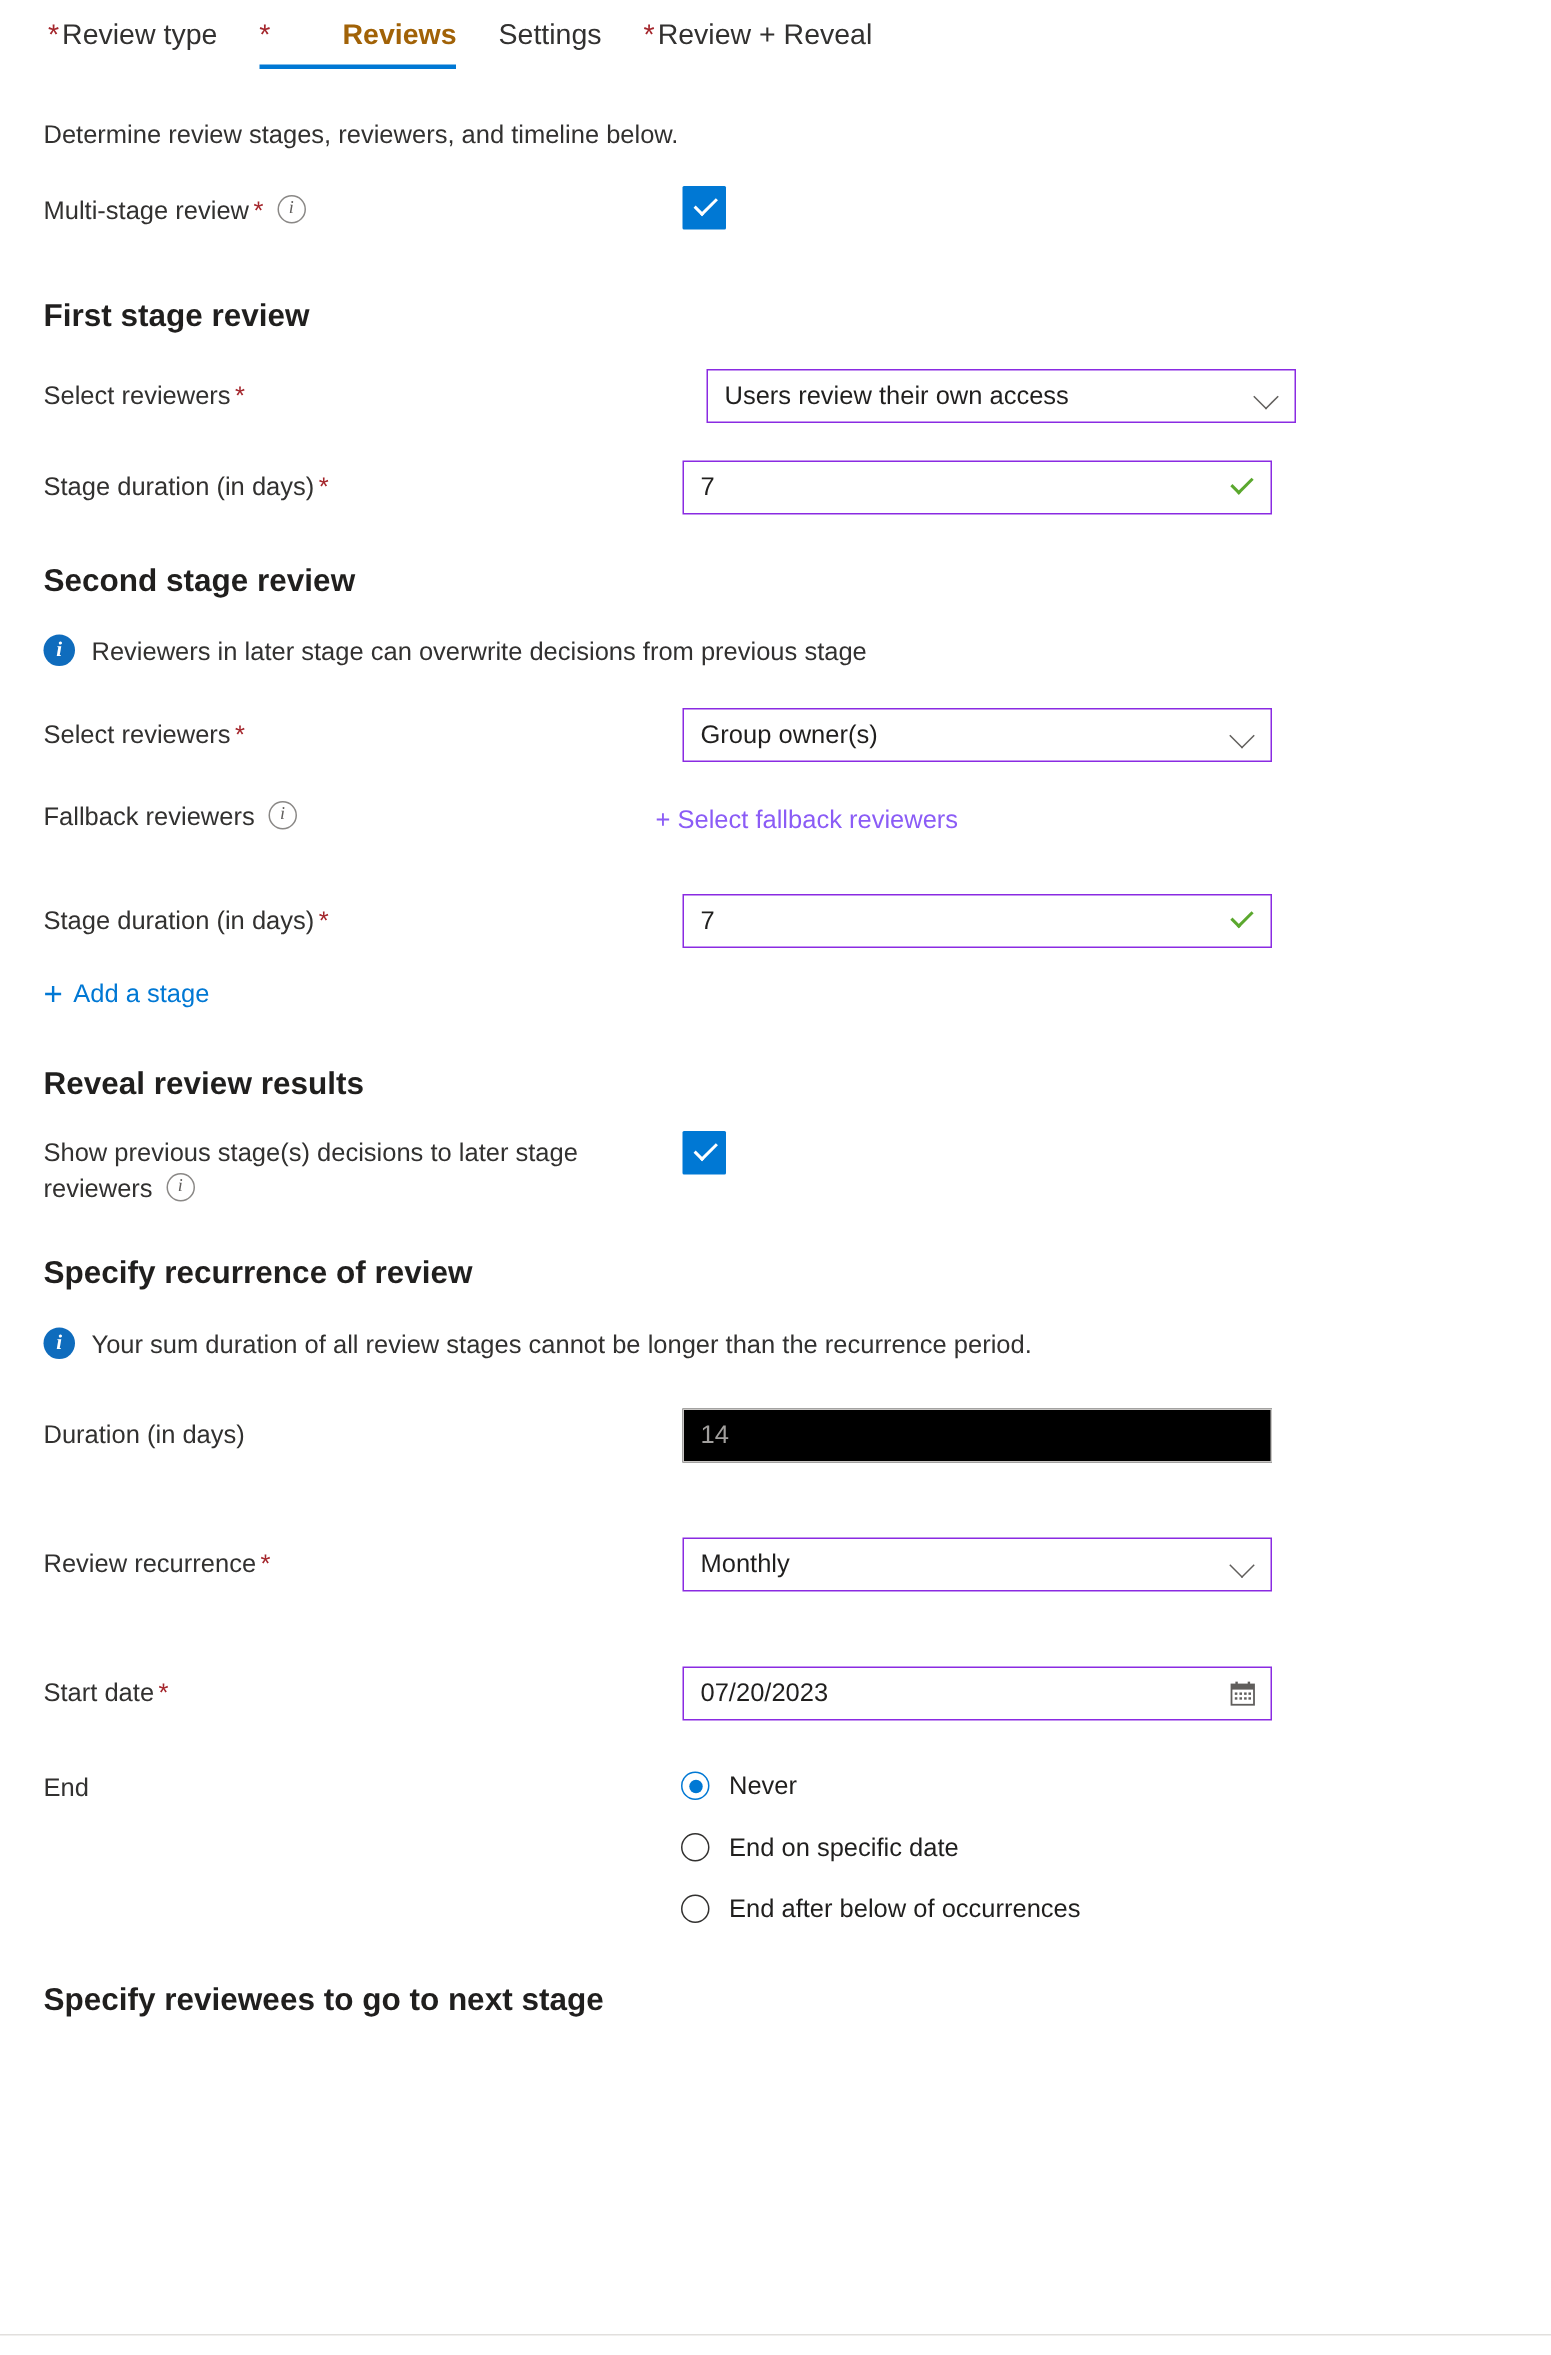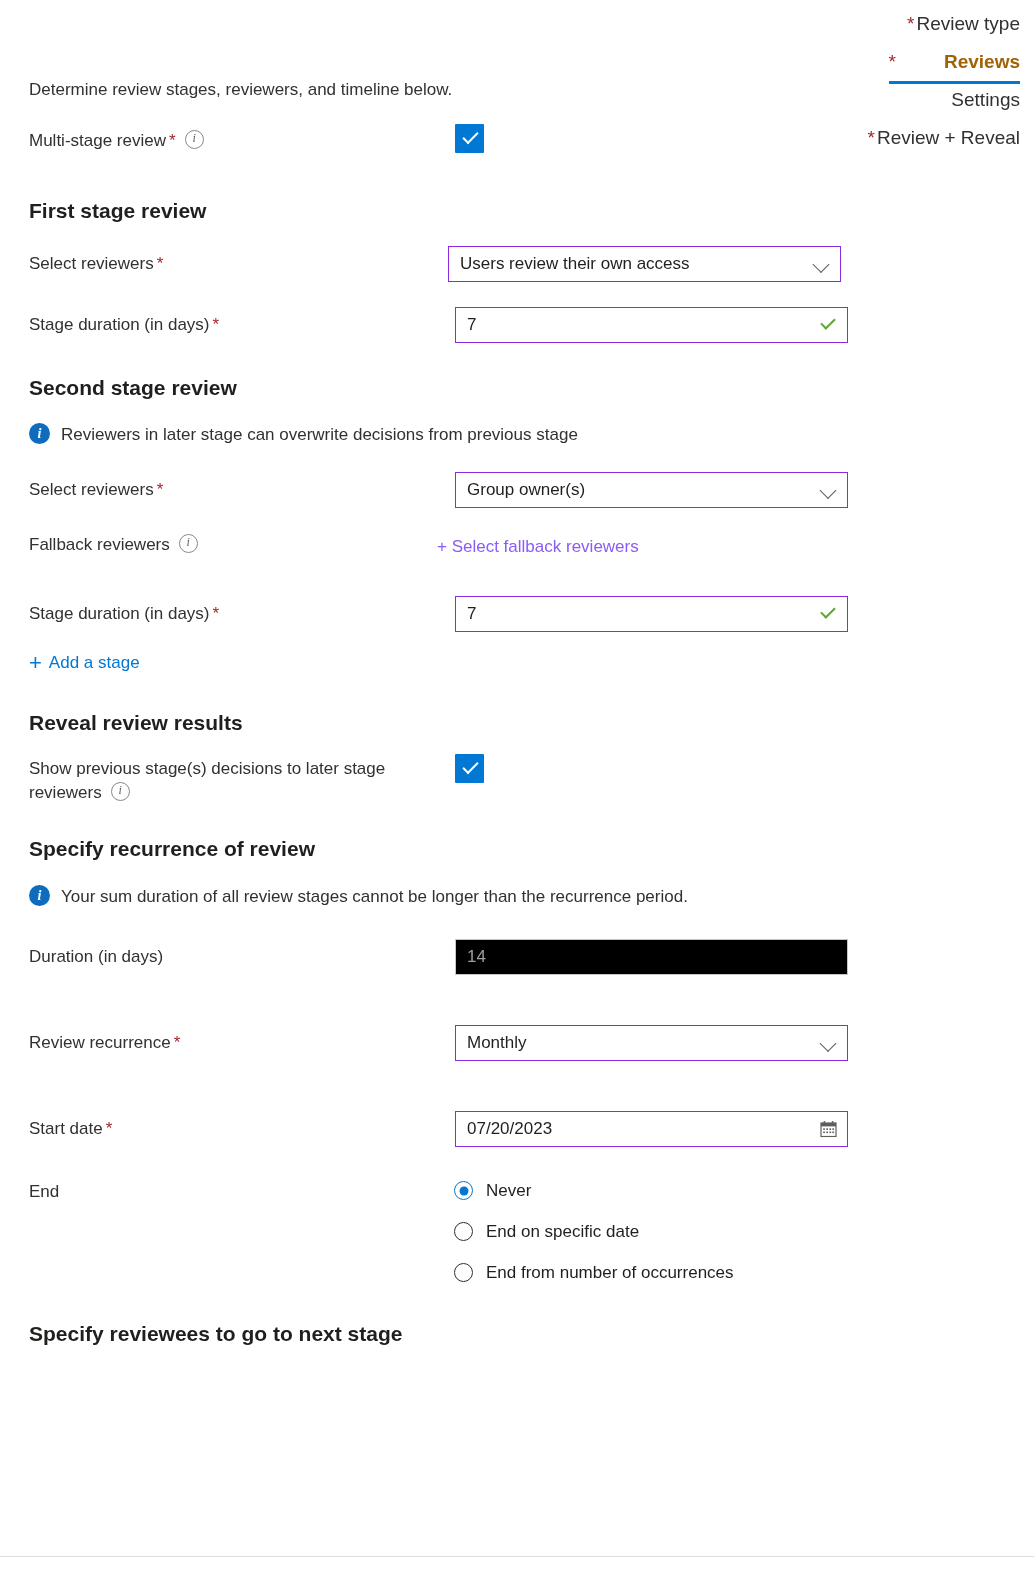--- a/index.html
+++ b/index.html
@@ -19,24 +19,23 @@
   }
 
   
   .tabbar {
     position: absolute;
     left: 0;
     top: 0;
     width: 1034px;
     height: 56px;
     display: flex;
-    align-items: flex-end;
+    align-items: flex-start;
     padding-left: 18px;
     box-sizing: border-box;
-    flex-direction: column;
   }
   .tab {
     position: relative;
     padding: 10px 14px 0 14px;
     font-size: 19px;
     color: #323130;
     cursor: pointer;
     white-space: nowrap;
     line-height: 28px;
   }
@@ -364,21 +363,21 @@
       <div class="cbox"></div>
     </div>
   </div>
 
   <div class="section-title" style="margin-top:32px;">First stage review</div>
 
   <div class="row" style="margin-top:21px;height:36px;">
     <div class="lbl" style="top:6px;">
       <span>Select reviewers</span><span class="req">*</span>
     </div>
-    <div class="ctrl" style="left:419px;">
+    <div class="ctrl" style="left:442px;">
       <div class="field">
         <span class="value">Users review their own access</span>
         <span class="chev"></span>
       </div>
     </div>
   </div>
 
   <div class="row" style="margin-top:25px;height:36px;">
     <div class="lbl" style="top:6px;">
       <span>Stage duration (in days)</span><span class="req">*</span>
@@ -508,21 +507,21 @@
       <div class="radio-item">
         <span class="radio sel"></span>
         <span class="radio-label">Never</span>
       </div>
       <div class="radio-item">
         <span class="radio"></span>
         <span class="radio-label">End on specific date</span>
       </div>
       <div class="radio-item">
         <span class="radio"></span>
-        <span class="radio-label">End from number of occurrences</span>
+        <span class="radio-label">End after below of occurrences</span>
       </div>
     </div>
   </div>
 
   <div class="section-title" style="margin-top:25px;">Specify reviewees to go to next stage</div>
 
 
 </div>
 
 <div class="footer-rule"></div>

